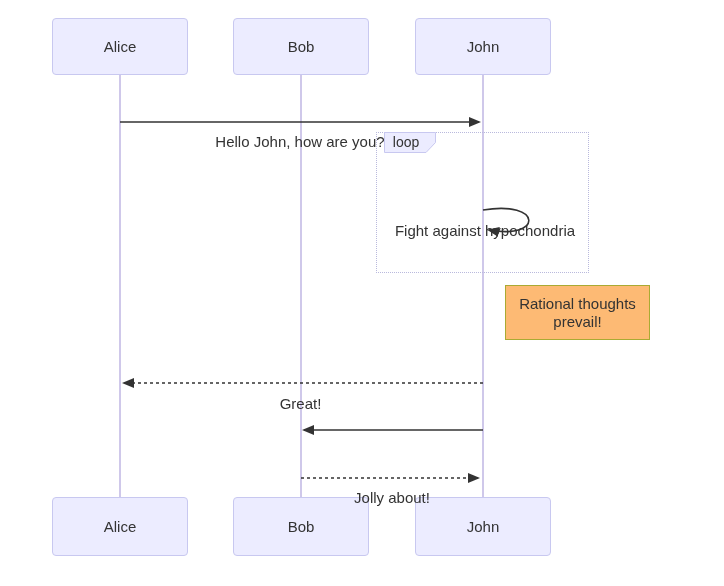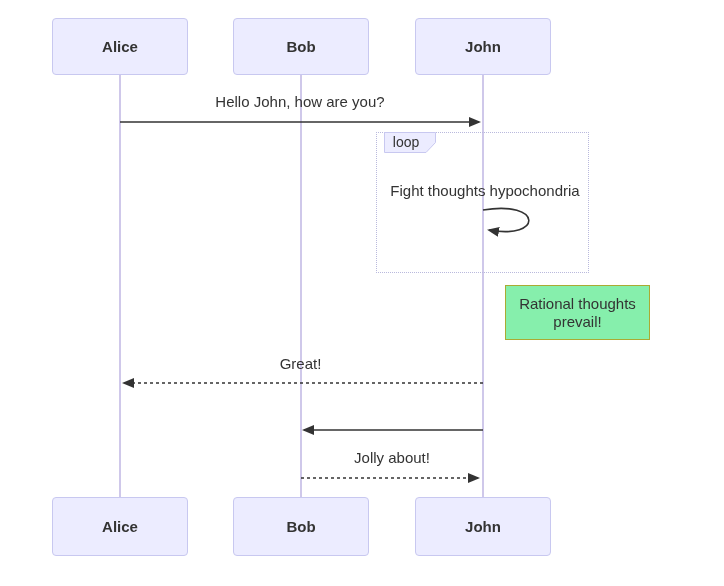--- a/index.html
+++ b/index.html
@@ -28,31 +28,31 @@
     width: 136px;
     box-sizing: border-box;
     background: #ECECFF;
     border: 1px solid #c8c8f0;
     border-radius: 4px;
     display: flex;
     align-items: center;
     justify-content: center;
     font-size: 15px;
     color: #333333;
-    font-weight: bold;
   }
   .actor-box.top { top: 18px; height: 57px; }
   .actor-box.bottom { top: 497px; height: 59px; }
   .msg-label {
     position: absolute;
     font-size: 15px;
     line-height: 18px;
     text-align: center;
     color: #333333;
     white-space: nowrap;
+    margin-top: 40px;
   }
   #loop-box {
     position: absolute;
     left: 376px;
     top: 132px;
     width: 213px;
     height: 141px;
     box-sizing: border-box;
     border: 1px dotted #b9b9dd;
     background: transparent;
@@ -86,21 +86,21 @@
     color: #333333;
     white-space: nowrap;
   }
   #note-box {
     position: absolute;
     left: 505px;
     top: 285px;
     width: 145px;
     height: 55px;
     box-sizing: border-box;
-    background: #86efac;
+    background: #fdba74;
     border: 1px solid #aaaa33;
     display: flex;
     align-items: center;
     justify-content: center;
     text-align: center;
     font-size: 15px;
     line-height: 18px;
     color: #333333;
     padding: 2px 10px;
   }
@@ -154,21 +154,21 @@
 
   <div id="loop-box"></div>
   <div id="loop-tab">
     <svg width="52" height="21" viewBox="0 0 52 21">
       <path d="M0.5,0.5 H51.5 V10.5 L42,20.5 H0.5 Z" fill="#ECECFF" stroke="#c8c8f0" stroke-width="1"></path>
     </svg>
     <span class="tab-text">loop</span>
   </div>
 
   <div class="msg-label" style="left:120px; width:360px; top:93px">Hello John, how are you?</div>
-  <div class="msg-label" style="left:385px; width:200px; top:182px">Fight thoughts hypochondria</div>
+  <div class="msg-label" style="left:385px; width:200px; top:182px">Fight against hypochondria</div>
   <div class="msg-label" style="left:120px; width:361px; top:355px">Great!</div>
   <div class="msg-label" style="left:301px; width:182px; top:449px">Jolly about!</div>
 
   <div id="note-box">
     <span>Rational thoughts prevail!</span>
   </div>
 
 </div>
 
 </body></html>

